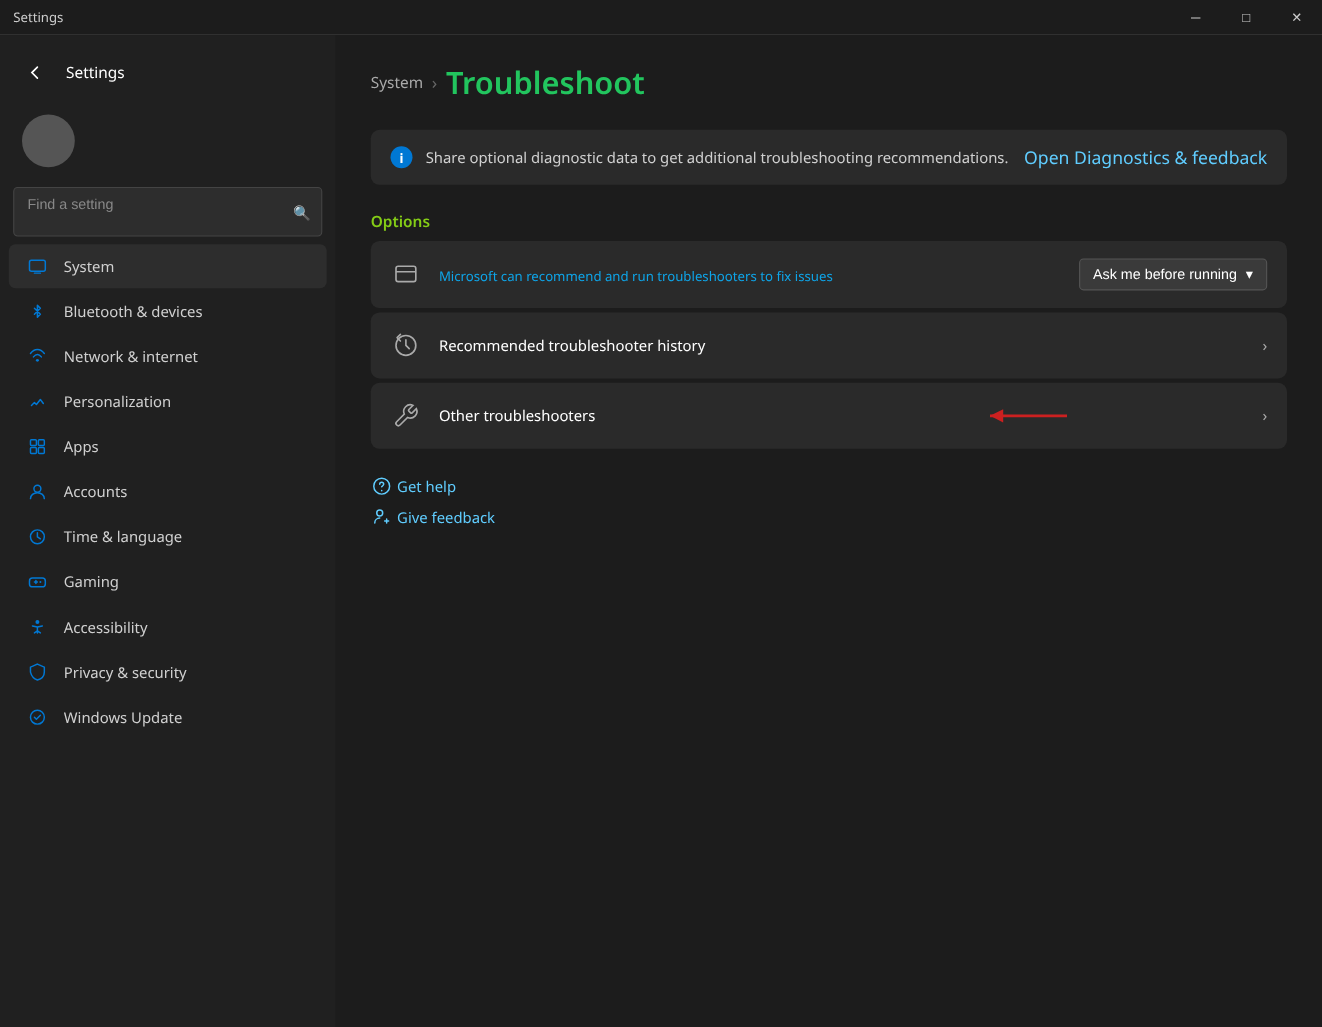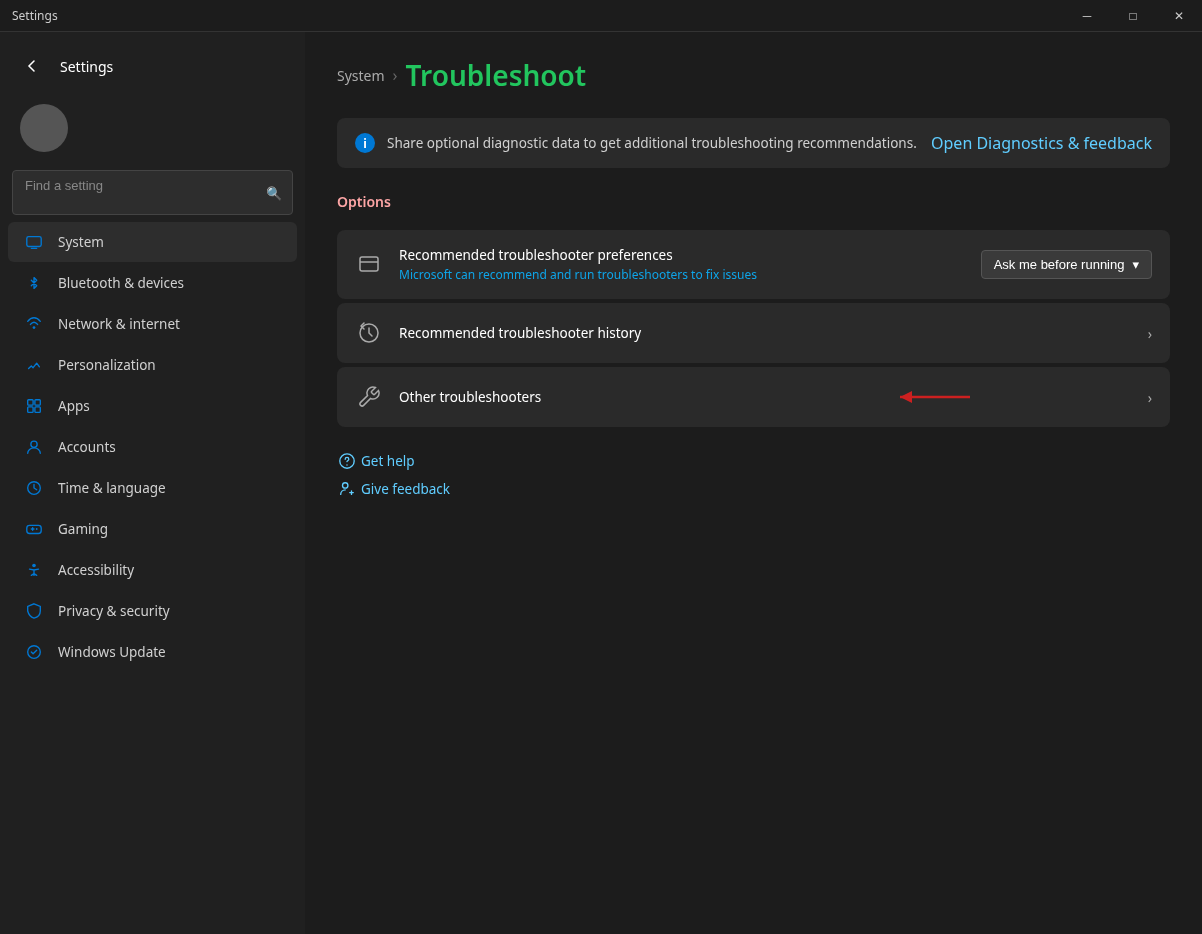--- a/index.html
+++ b/index.html
@@ -207,22 +207,22 @@
       color: #60cdff;
       font-size: 16px;
       cursor: pointer;
       white-space: nowrap;
     }
 
     
     .section-header {
       font-size: 14px;
       font-weight: 600;
-      color: #fca5a5;
-      margin-bottom: 19px;
+      color: #84cc16;
+      margin-bottom: 8px;
     }
 
     
     .option-card {
       background: #2a2a2a;
       border-radius: 8px;
       margin-bottom: 4px;
       display: flex;
       align-items: center;
       padding: 16px 18px;
@@ -470,21 +470,20 @@
     <div class="section-header">Options</div>
 
     <div class="option-card">
       <div class="option-card-icon">
         <svg viewBox="0 0 24 24" width="24" height="24" fill="none">
           <rect x="3" y="4" width="18" height="14" rx="2" stroke="#aaa" stroke-width="1.5"></rect>
           <path d="M3 9h18" stroke="#aaa" stroke-width="1.5"></path>
         </svg>
       </div>
       <div class="option-card-content">
-        <div class="option-card-title">Recommended troubleshooter preferences</div>
         <div class="option-card-subtitle">Microsoft can recommend and run troubleshooters to fix issues</div>
       </div>
       <div class="option-card-right">
         <button class="dropdown-btn">
           <span>Ask me before running</span>
           <span>▾</span>
         </button>
       </div>
     </div>
 

